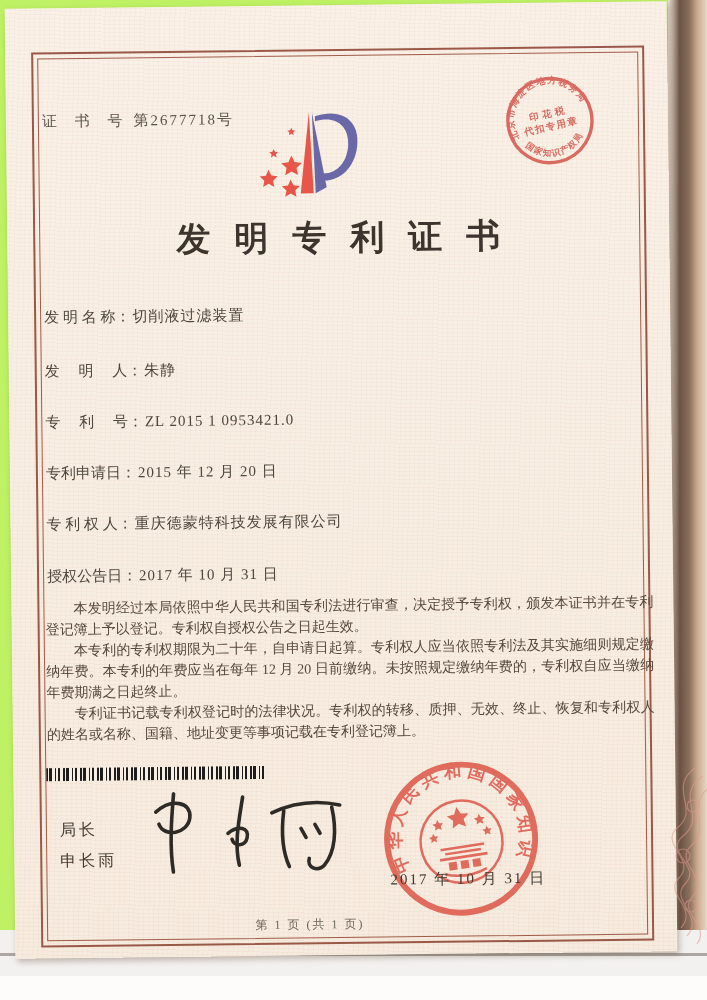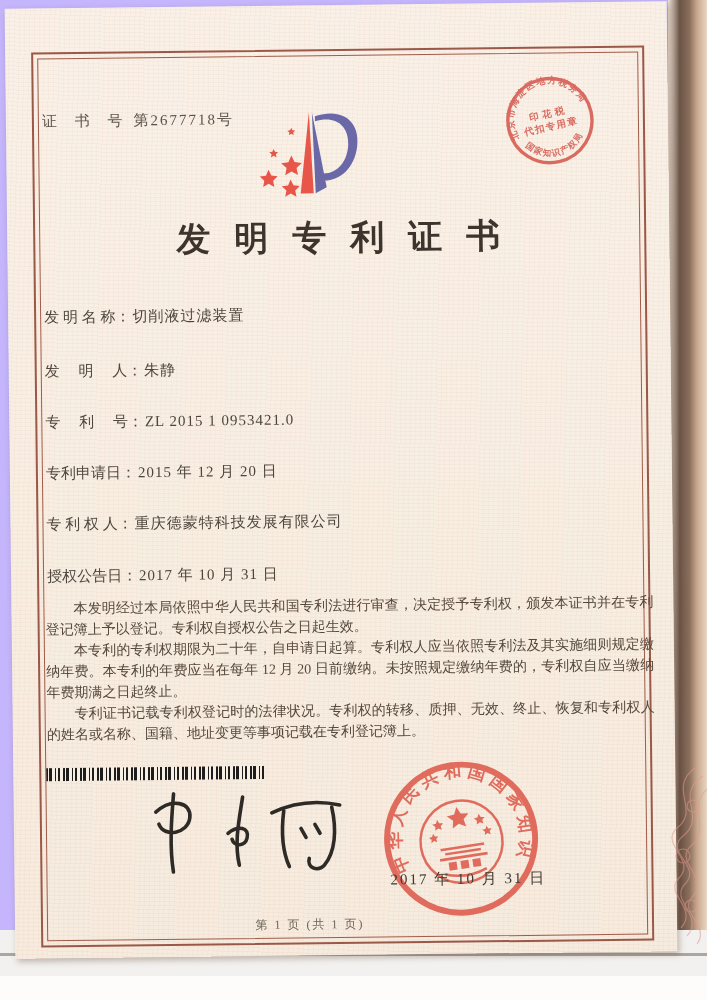--- a/index.html
+++ b/index.html
@@ -1,21 +1,21 @@
 <!DOCTYPE html>
 <html><head>
 <meta charset="utf-8">
 <style>
   html,body{margin:0;padding:0;}
   body{
     width:707px;height:1000px;overflow:hidden;
     font-family:"Liberation Serif","DejaVu Serif",serif;
     background:#fdfcfa;
   }
-  .scan{position:relative;width:707px;height:976px;overflow:hidden;background:#c4b5fd;}
+  .scan{position:relative;width:707px;height:976px;overflow:hidden;background:#bef264;}
 
   
   .edge-right{position:absolute;top:0;right:0;width:39px;height:978px;
     background:linear-gradient(90deg,#f0e6da 0%,#6b5345 30%,#8a6f5d 55%,#caa98e 75%,#e8d8c4 100%);}
   .edge-bottom{position:absolute;left:0;bottom:0;width:707px;height:46px;background:#f3f1ef;}
   .edge-bottom-line{position:absolute;left:0;bottom:20px;width:707px;height:3px;background:#aba69f;}
 
   
   .paper{
     position:absolute;left:10px;top:5px;width:662px;height:950px;
@@ -122,20 +122,24 @@
     </div>
 
     <div class="body-text">
       <p>本发明经过本局依照中华人民共和国专利法进行审查，决定授予专利权，颁发本证书并在专利登记簿上予以登记。专利权自授权公告之日起生效。</p>
       <p>本专利的专利权期限为二十年，自申请日起算。专利权人应当依照专利法及其实施细则规定缴纳年费。本专利的年费应当在每年 12 月 20 日前缴纳。未按照规定缴纳年费的，专利权自应当缴纳年费期满之日起终止。</p>
       <p>专利证书记载专利权登记时的法律状况。专利权的转移、质押、无效、终止、恢复和专利权人的姓名或名称、国籍、地址变更等事项记载在专利登记簿上。</p>
     </div>
 
     <div class="barcode"></div>
 
+    <div class="director">
+      <div>局长</div>
+      <div>申长雨</div>
+    </div>
 
     <svg class="signature" width="215" height="100" viewBox="0 0 215 100">
       <g fill="none" stroke="#2e2a26" stroke-width="3.6" stroke-linecap="round">
         <path d="M32,12 C30,34 27,62 31,90"></path>
         <path d="M14,30 C30,16 50,20 48,36 C46,52 22,56 17,42"></path>
         <path d="M101,16 C97,40 92,62 97,84"></path>
         <path d="M86,52 C96,44 108,46 105,57 C103,65 92,66 90,58"></path>
         <path d="M130,32 C152,22 176,20 198,25"></path>
         <path d="M142,30 C139,52 140,70 147,86"></path>
         <path d="M190,27 C195,50 193,72 182,85 C175,92 164,87 167,78"></path>

